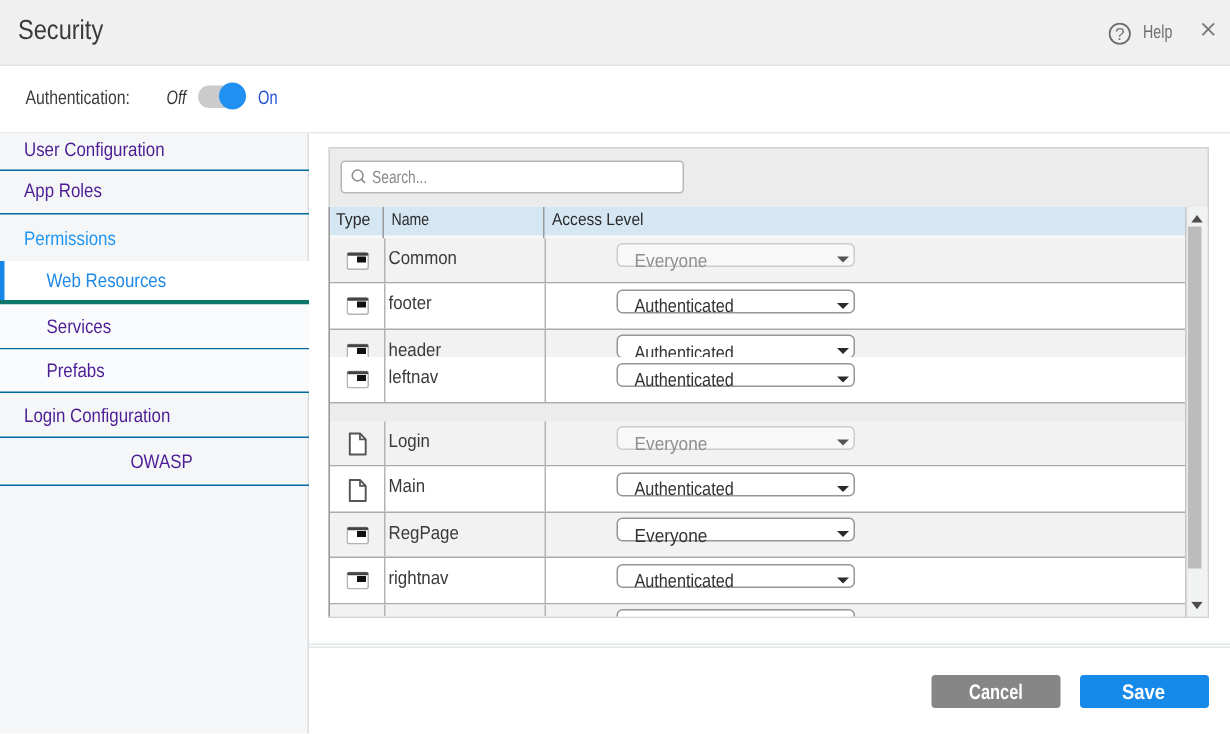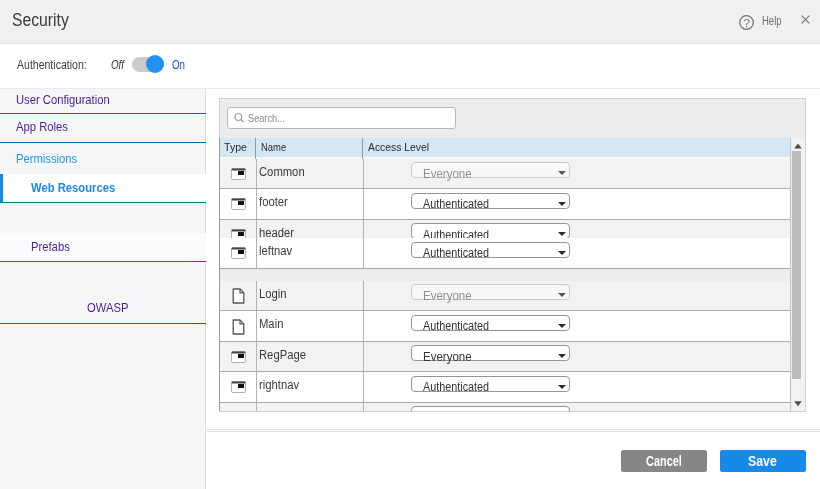--- a/index.html
+++ b/index.html
@@ -22,21 +22,21 @@
   #knob { left:146px; top:55.4px; width:18px; height:18px; border-radius:50%; background:#2191f1; }
 
   
   #sidebar { left:0; top:89px; width:205.5px; height:400px; background:#f5f6f7; border-right:1px solid #dadddf; }
   .srow { position:absolute; left:0; width:205.5px; font-size:13px; color:#4c1d95; border-bottom:1px solid #0369a1; display:flex; align-items:center; }
   .srow .c { transform:scaleX(0.865); }
   .srow .lbl { padding-left:16px; }
   .srow.sub .lbl { padding-left:31px; }
   .srow.sub { background:#fafbfc; }
   .srow.blue { color:#2196f3; }
-  .srow.sel { background:#fff; color:#1e88e5; border-bottom:1px solid #0f766e;font-weight:bold; }
+  .srow.sel { background:#fff; color:#1e88e5; border-bottom:3px solid #0f766e; }
   .srow.sel::before { content:""; position:absolute; left:0; top:0; width:2.5px; height:100%; background:#1787e8; }
 
   
   #panel { left:218.7px; top:98px; width:587px; height:313.9px; background:#ececec; border:1px solid #d2d2d2; }
   #searchbox { left:226.9px; top:106.6px; width:229.5px; height:22.5px; background:#fff; border:1px solid #b7b7b7; border-radius:3px; }
   #searchtext { left:247.8px; top:111.2px; font-size:11.8px; color:#8a8a8a; }
   #searchtext .c { transform:scaleX(0.78); }
 
   
   #thead { left:219.7px; top:137.7px; width:570.6px; height:19.4px; background:#d6e7f4; }
@@ -99,22 +99,28 @@
     </div>
   <div class="srow blue" style="top:143.5px; height:30px; border-bottom:none;">
       <span class="lbl"><span class="c">Permissions</span></span>
     </div>
   <div class="srow" style="top:113.7px; height:29.8px; padding-bottom:3px;">
       <span class="lbl"><span class="c">App Roles</span></span>
     </div>
   <div class="srow sub sel" style="top:173.5px; height:29.2px;">
       <span class="lbl"><span class="c">Web Resources</span></span>
     </div>
+  <div class="srow sub" style="top:202.7px; height:30.3px;">
+      <span class="lbl"><span class="c">Services</span></span>
+    </div>
   <div class="srow sub" style="top:233px; height:28.6px;">
       <span class="lbl"><span class="c">Prefabs</span></span>
+    </div>
+  <div class="srow" style="top:261.6px; height:30px;">
+      <span class="lbl"><span class="c">Login Configuration</span></span>
     </div>
   <div class="srow" style="top:291.6px; height:32.4px;justify-content:center;">
       <span class="lbl"><span class="c">OWASP</span></span>
     </div>
 
   <div class="abs" id="panel"></div>
   <div class="abs" id="searchbox"></div>
   <svg class="abs" style="left:233px; top:112.4px;" width="13" height="12" viewBox="0 0 13 12">
     <circle cx="5.4" cy="5" r="3.6" fill="none" stroke="#8a8a8a" stroke-width="1"></circle>
     <line x1="8" y1="7.6" x2="10.4" y2="10" stroke="#8a8a8a" stroke-width="1.1"></line>

